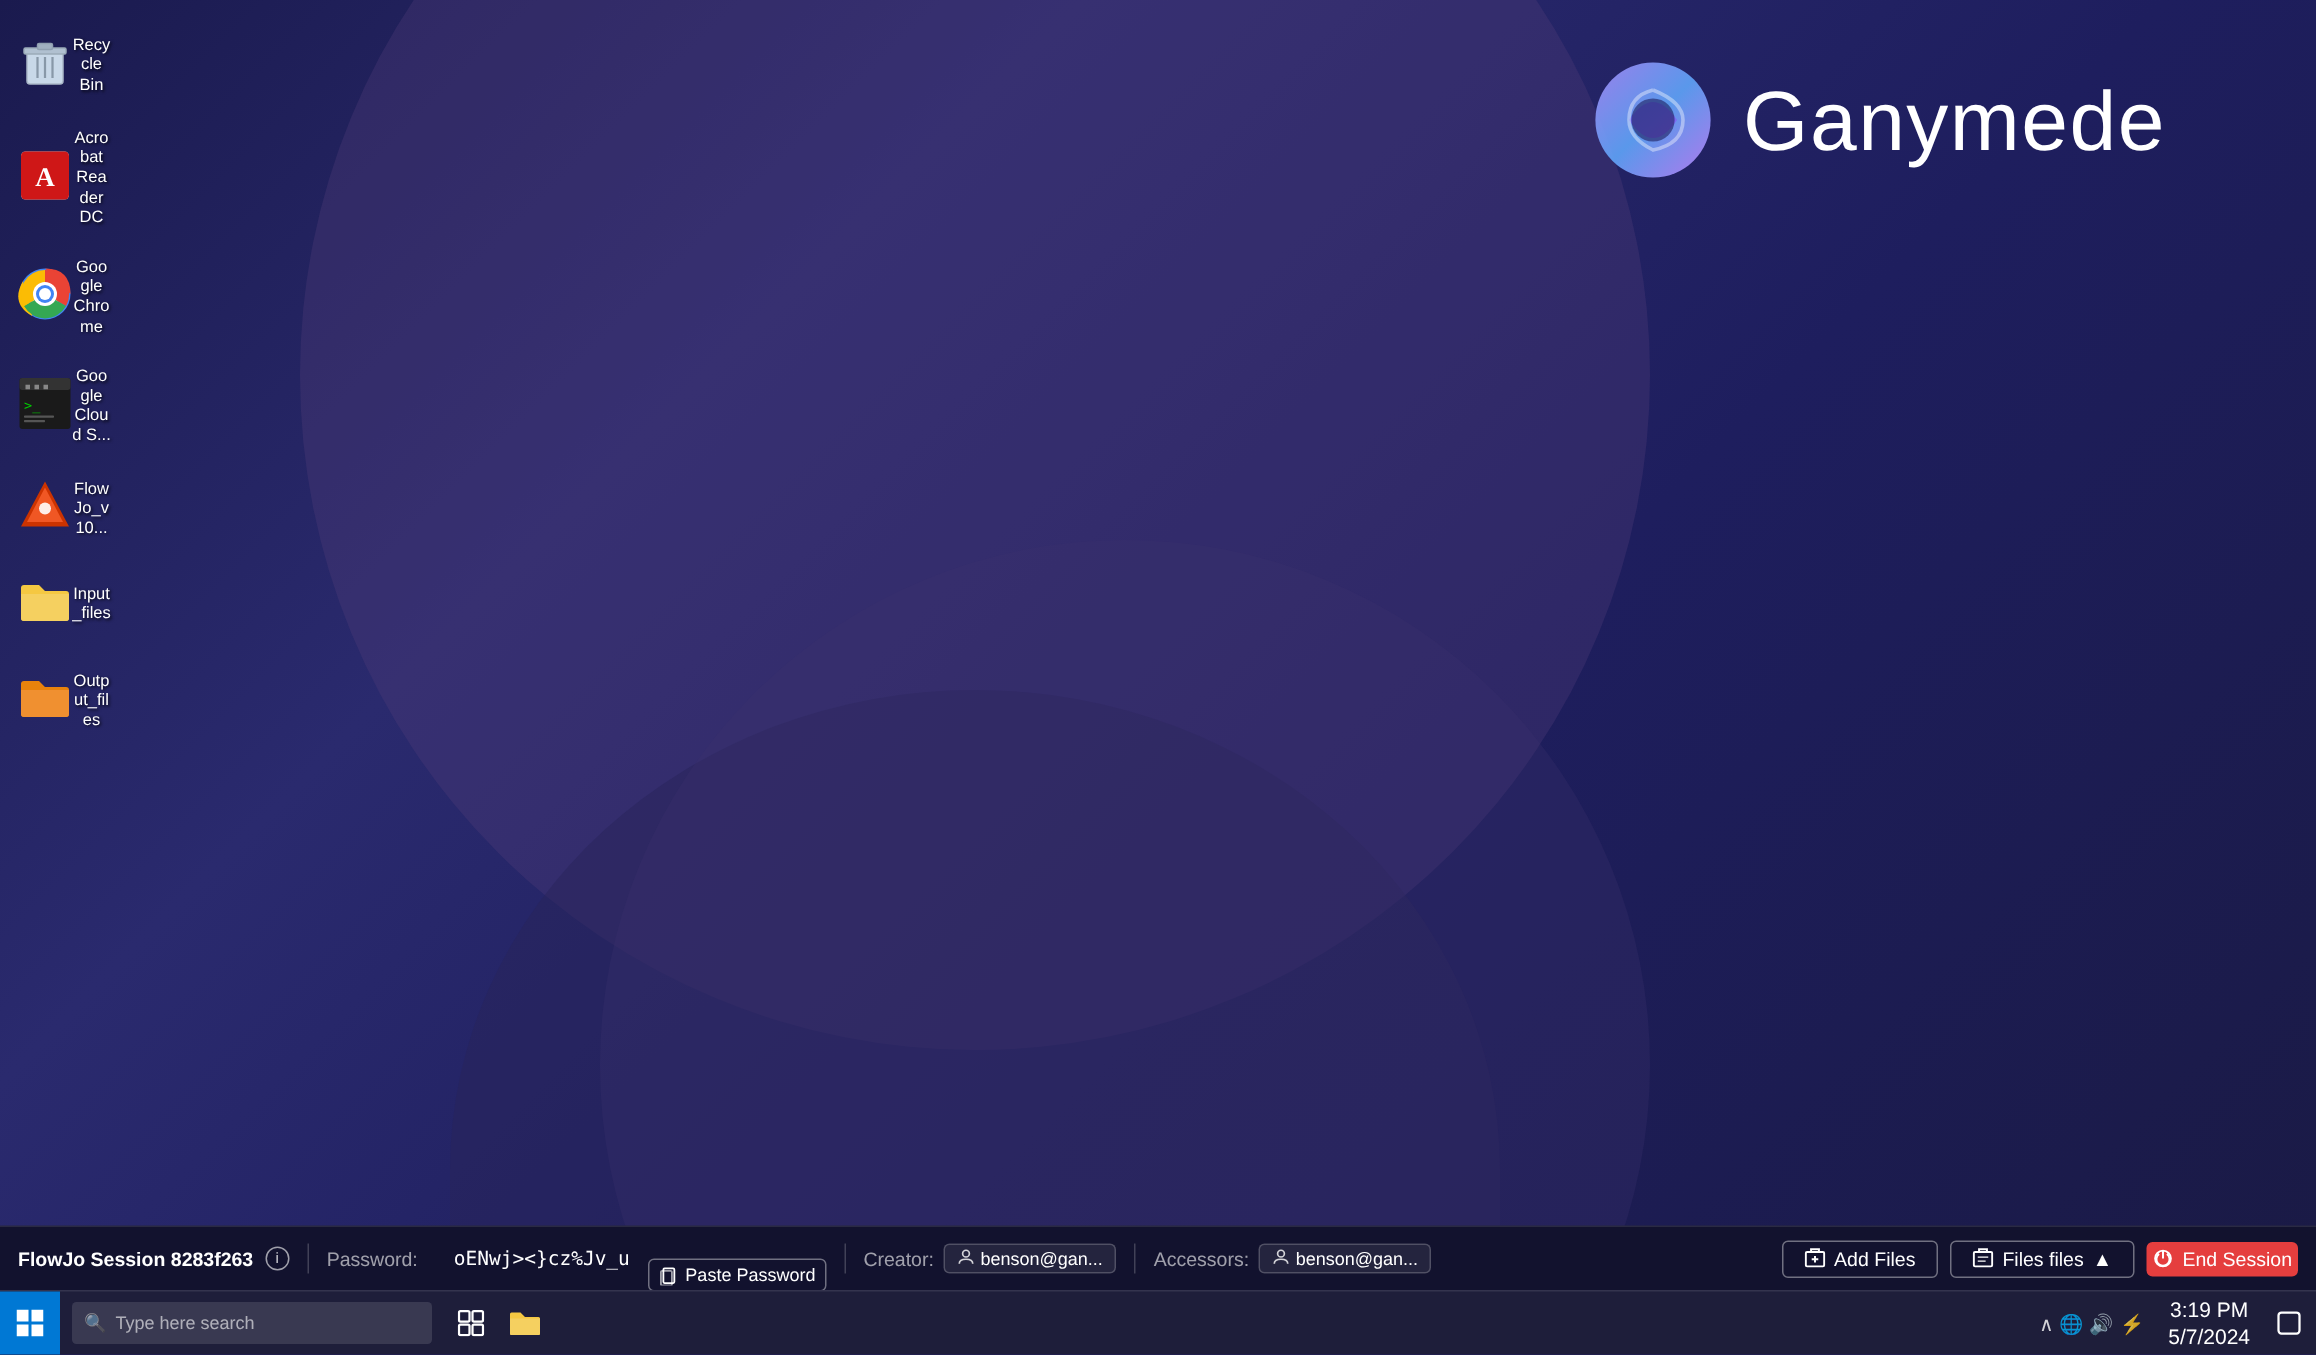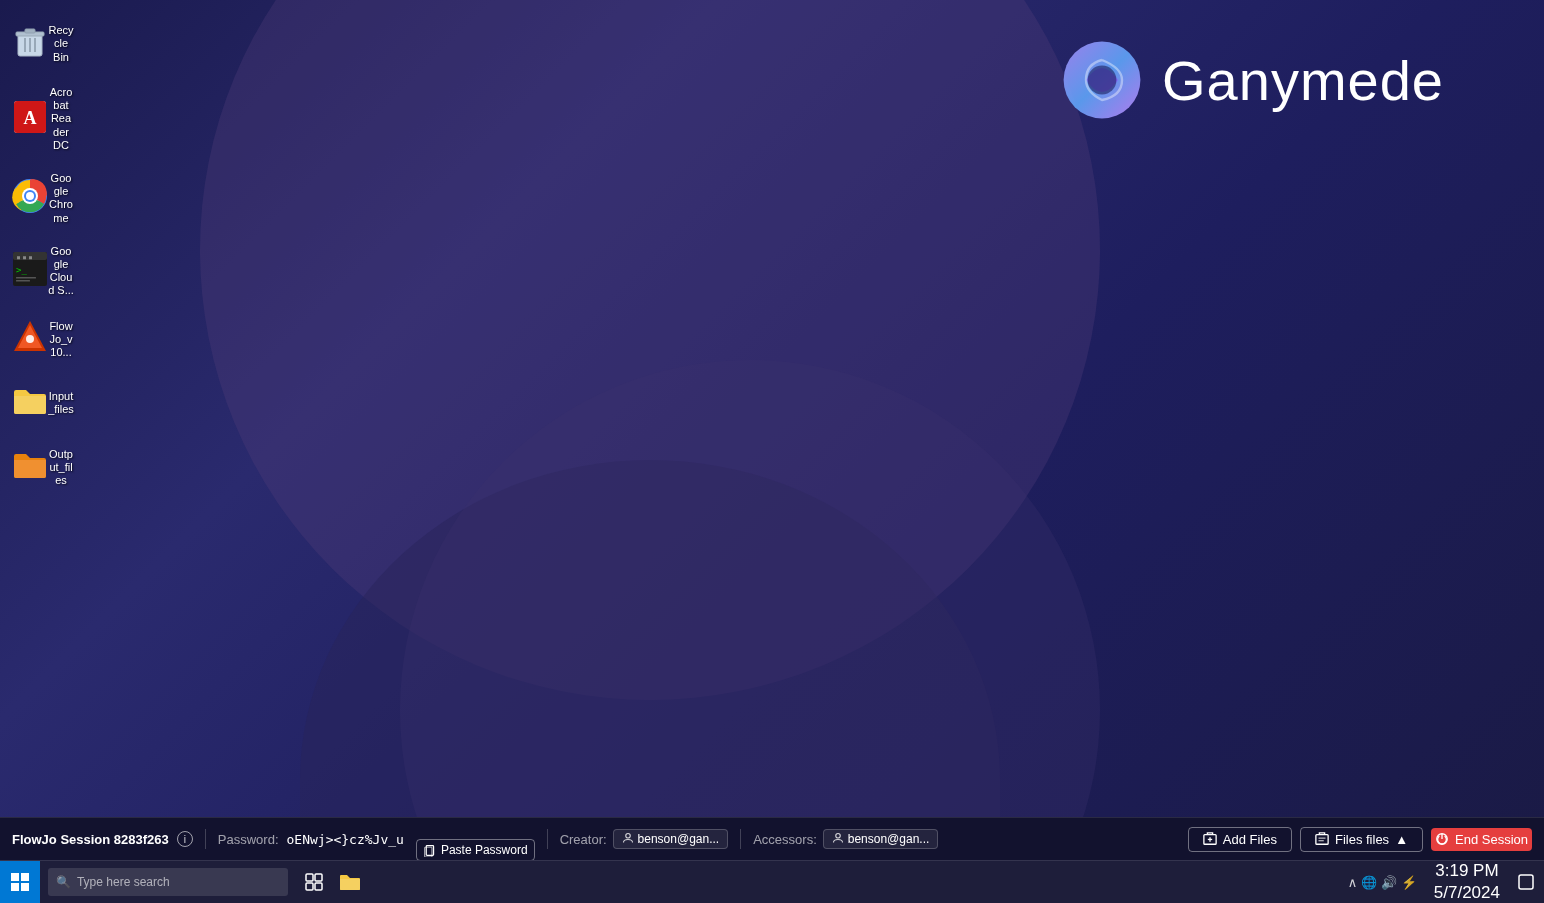--- a/index.html
+++ b/index.html
@@ -210,21 +210,21 @@
     }
 
     .taskbar-clock {
       display: flex;
       flex-direction: column;
       align-items: center;
       justify-content: center;
       padding: 0 8px;
       height: 43px;
       color: white;
-      font-size: 17px;
+      font-size: 14px;
       line-height: 1.3;
       cursor: pointer;
     }
 
     .taskbar-notification {
       width: 36px;
       height: 43px;
       display: flex;
       align-items: center;
       justify-content: center;
@@ -270,21 +270,21 @@
       align-items: center;
       justify-content: center;
       font-size: 10px;
       color: rgba(255,255,255,0.8);
       cursor: pointer;
     }
 
     .password-info {
       display: flex;
       align-items: center;
-      gap: 8px;
+      gap: 24px;
       color: rgba(255,255,255,0.8);
       font-size: 13px;
     }
 
     .password-label {
       color: rgba(255,255,255,0.6);
     }
 
     .password-value {
       font-family: monospace;

